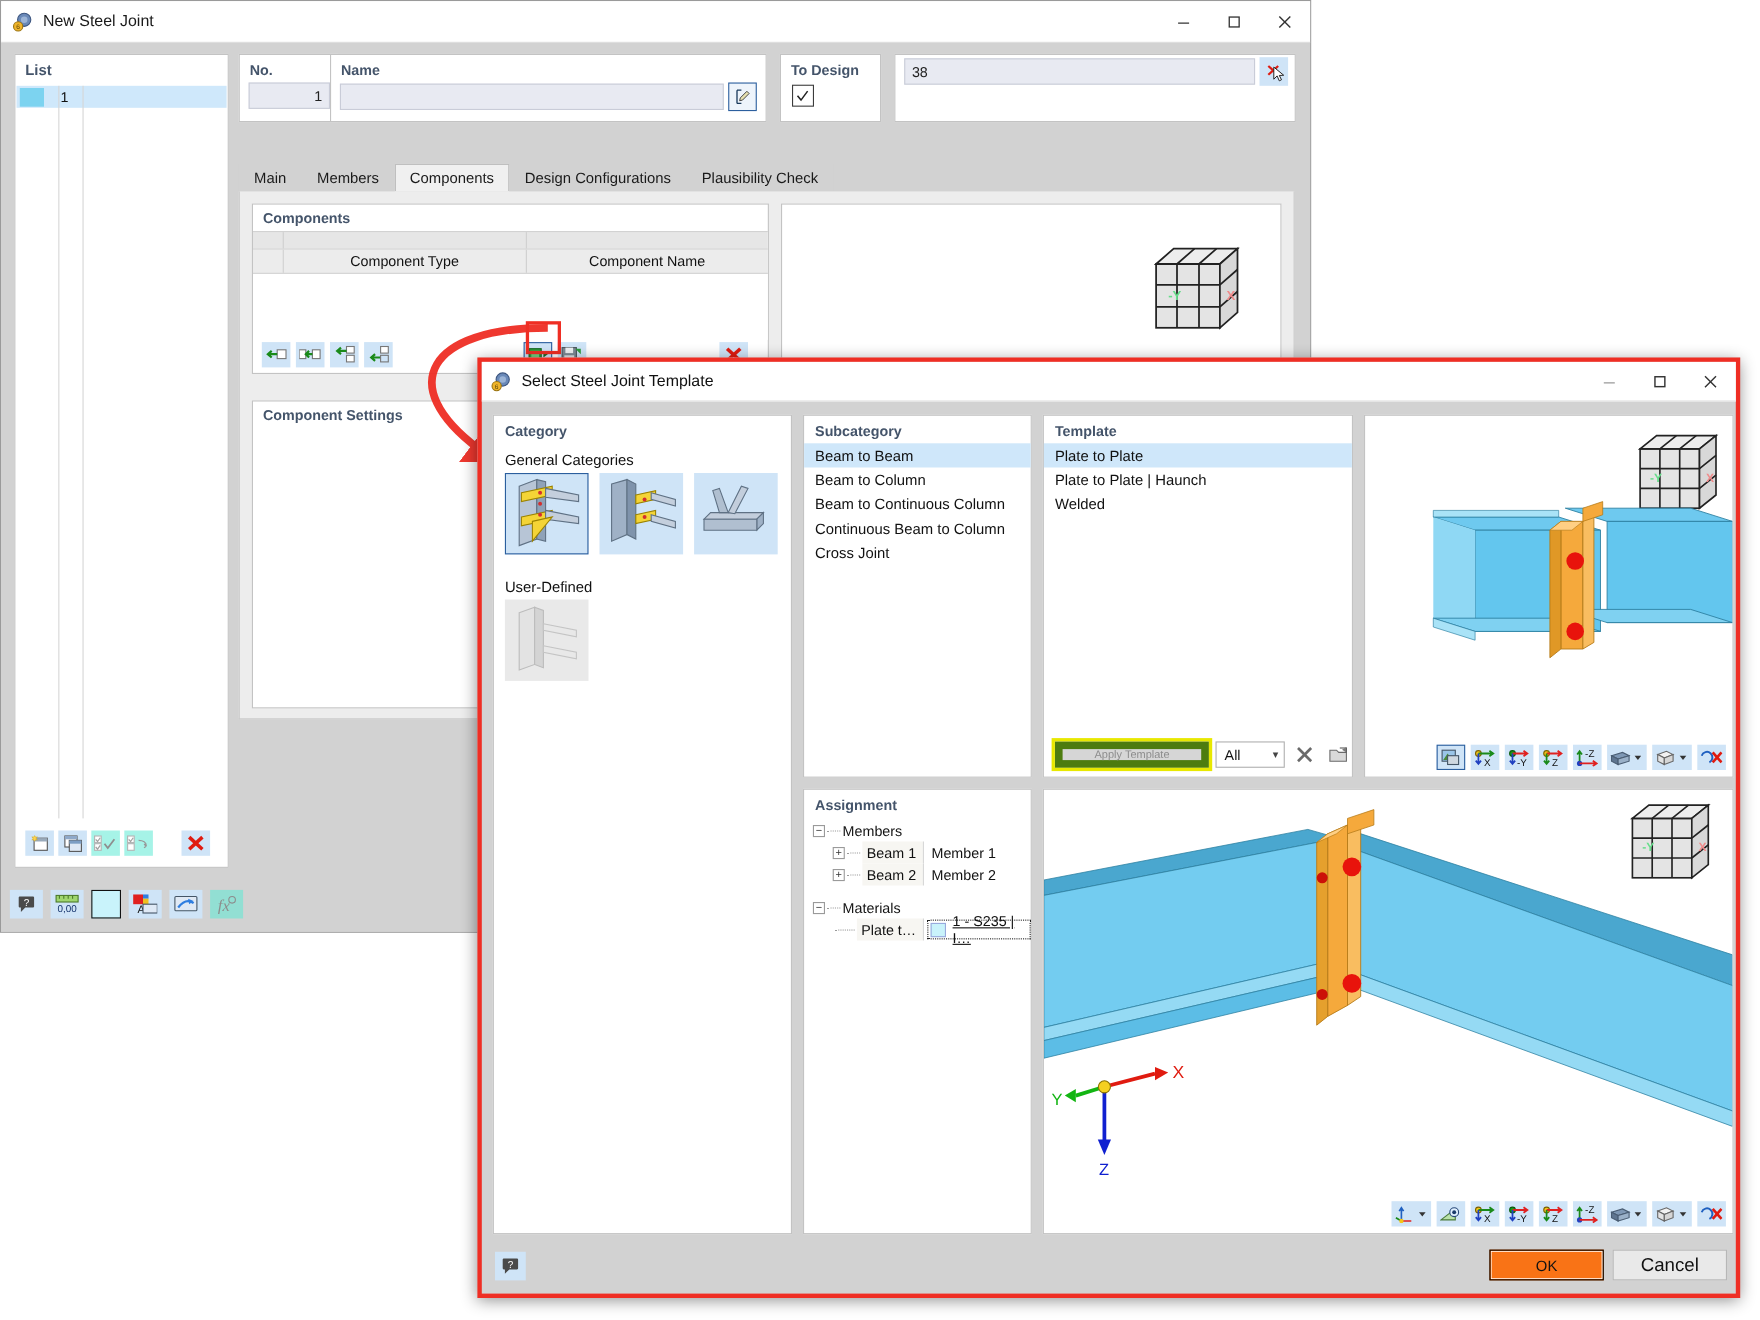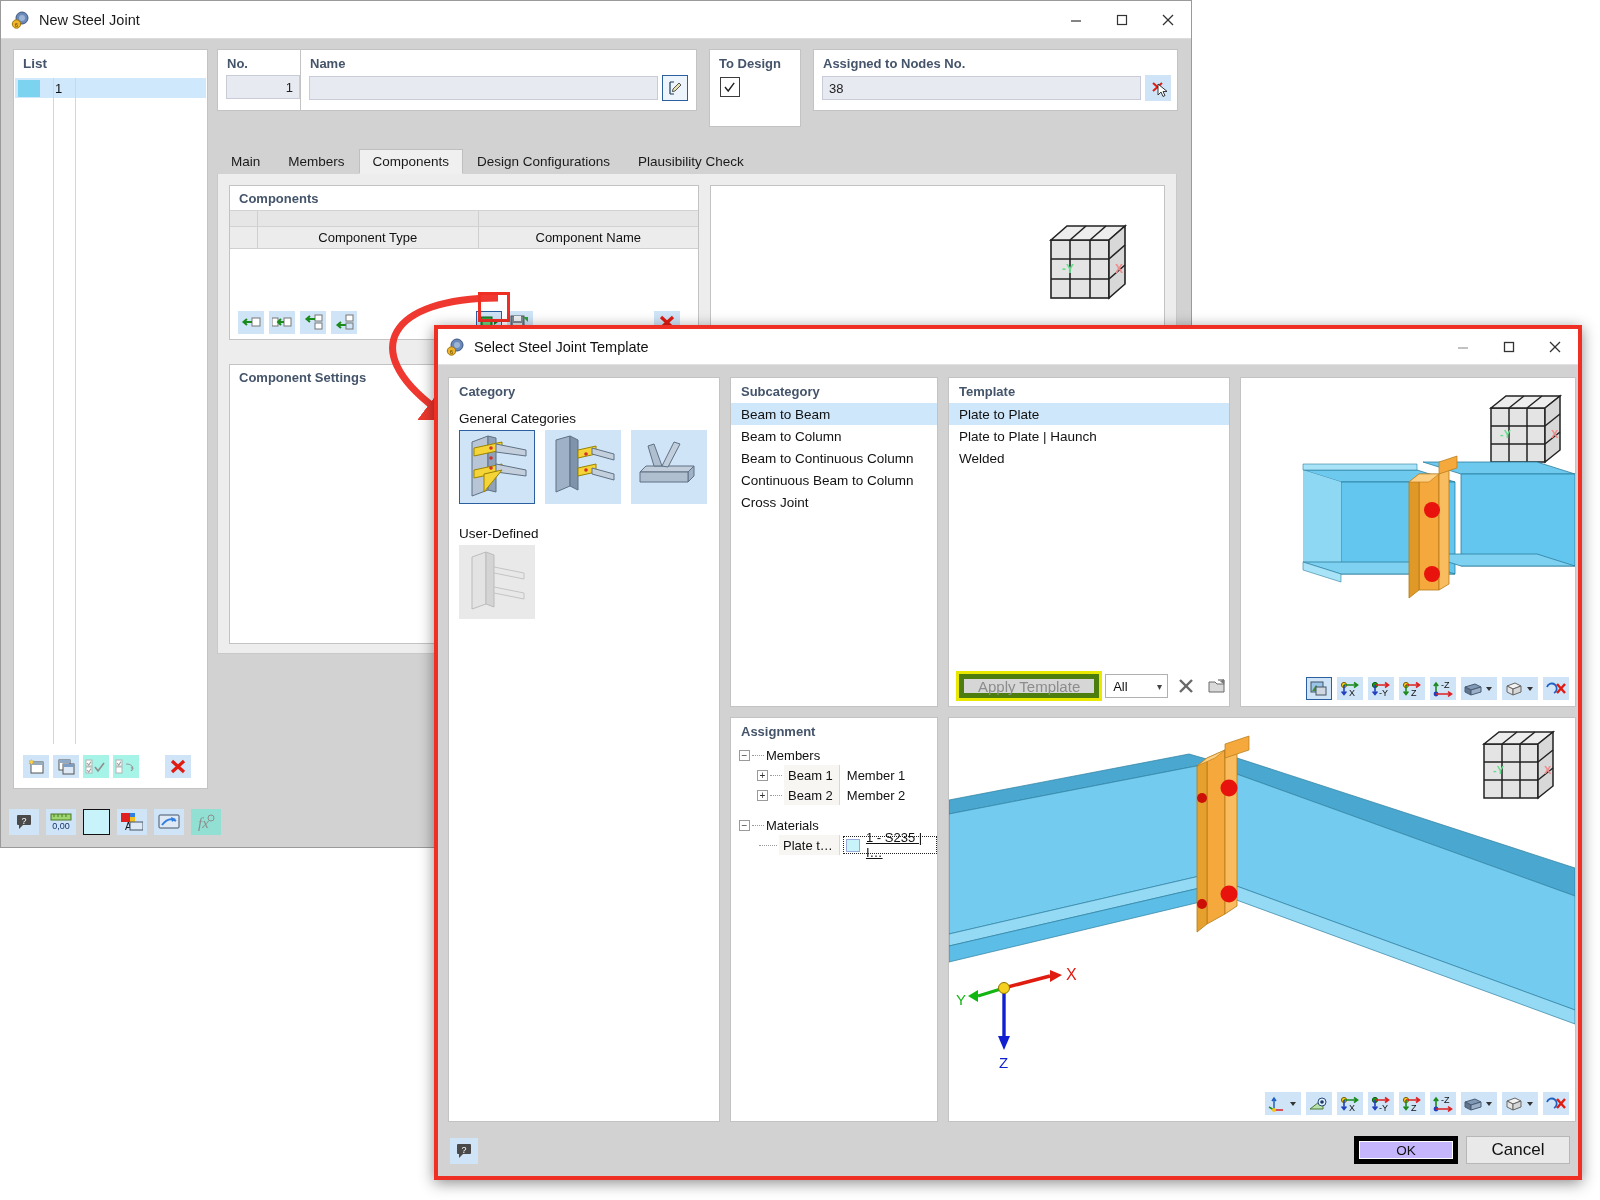--- a/index.html
+++ b/index.html
@@ -115,22 +115,22 @@
   .tmpl-panel { left:510px; top:48px; width:282px; height:330px; }
   .assign-panel { left:292px; top:388px; width:208px; height:405px; }
   .prev1 { position:absolute; left:802px; top:48px; width:336px; height:330px; background:#fff; border:1px solid #c3c3c3; overflow:hidden;}
   .prev2 { position:absolute; left:510px; top:388px; width:628px; height:405px; background:#fff; border:1px solid #c3c3c3; overflow:hidden;}
 
   .li { height:22px; display:flex; align-items:center; padding-left:10px; font-size:13.5px; }
   .li.sel { background:#cfe7fa; }
 
   .apply-row { position:absolute; left:0; right:0; bottom:6px; height:28px; display:flex; align-items:center; padding-left:10px; gap:6px; }
   .apply-btn {
-    width:148px; height:24px; background:#d6d6d6; border:5px solid #4d7c0f;
-    display:flex; align-items:center; justify-content:center; color:#8c8c8c; font-size:15px;
+    width:148px; height:24px; background:#d6d6d6; border:7px solid #4d7c0f;
+    display:flex; align-items:center; justify-content:center; color:#8c8c8c; font-size:10px;
     outline:3px solid #e8e800; outline-offset:0px;
   }
   .combo { width:66px; height:24px; background:#fff; border:1px solid #b0b0b0; display:flex; align-items:center; padding-left:7px; font-size:13px; position:relative;}
   .combo .cv { flex:1; }
   .combo .ca { font-size:10px; color:#444; margin-right:5px; }
 
   .tree { padding:2px 0 0 0; font-size:13px; }
   .trow { display:flex; align-items:center; height:20px; }
   .tbox { width:11px; height:11px; border:1px solid #9a9a9a; background:#fff; display:flex; align-items:center; justify-content:center; font-size:10px; line-height:9px; color:#333; }
   .tdots { width:12px; border-top:1px dotted #999; margin:0 2px; height:1px; }
@@ -138,21 +138,21 @@
   .tv-right { border-left:1px solid #d8d8d8; padding-left:7px; height:20px; display:flex; align-items:center; flex:1; }
   .indent { width:16px; }
   .indent2 { width:32px; }
 
   .mat-chip { display:flex; align-items:center; gap:6px; border:1px dotted #222; padding:1px 4px 1px 2px; height:18px;text-decoration:underline;}
   .mat-sw { width:16px; height:13px; background:#c9f3fb; border:1px solid #7fd; border-color:#9ad; }
 
   .viewbar { position:absolute; right:6px; bottom:6px; display:flex; align-items:center; gap:5px; }
 
   .footer { position:absolute; left:0; right:0; bottom:0; height:58px; }
-  .okbtn { position:absolute; right:120px; bottom:12px; width:104px; height:28px; background:#c4b5fd; border:5px solid #000000; box-shadow: inset 0 0 0 1px #fff; display:flex; align-items:center; justify-content:center; font-size:13.5px;}
+  .okbtn { position:absolute; right:120px; bottom:12px; width:104px; height:28px; background:#f97316; border:1px solid #000000; box-shadow: inset 0 0 0 1px #fff; display:flex; align-items:center; justify-content:center; font-size:13.5px;}
   .cancelbtn { position:absolute; right:8px; bottom:12px; width:104px; height:28px; background:#e9e9e9; border:1px solid #b7b7b7; display:flex; align-items:center; justify-content:center; font-size:17px;}
   .helpbtn { position:absolute; left:12px; bottom:12px; width:28px; height:26px; background:#cfe4f7; display:flex; align-items:center; justify-content:center;}
 
   .thumb { width:76px; height:74px; background:#cfe4f7; display:flex; align-items:center; justify-content:center; }
   .thumb.sel { border:1px solid #2c5f9e; }
   .thumb.ud { background:#e9e9e9; }
 
   .sub-h { font-size:13.5px; padding:8px 0 4px 10px; }
 
   
@@ -262,31 +262,30 @@
           <input class="inp" style="flex: 1 1 0%; outline: none;" placeholder="">
           <div style="width:26px; height:26px; border:1px solid #2c5f9e; background:#eef4fb; display:flex; align-items:center; justify-content:center;">
             <svg width="16" height="16" viewBox="0 0 16 16">
                 <path d="M3 2v12M3 2h4M3 14h4" stroke="#1a3a5c" fill="none" stroke-width="1.2"></path>
                 <path d="M12 3l2 2-6 6-2.6.6.6-2.6z" fill="#e8e2b0" stroke="#444" stroke-width=".9"></path>
               </svg>
           </div>
         </div>
       </div>
 
-      <div class="fld" style="left:708px; top:10px; width:92px; height:78px;">
+      <div class="fld" style="left:708px; top:10px; width:92px; height:62px;">
         <div class="flabel">To Design</div>
         <div style="margin:4px 0 0 10px; width:20px;height:20px;border:1px solid #3c3c3c;background:#fff;display:flex;align-items:center;justify-content:center;">
           <svg width="14" height="14">
               <path d="M2 7l3.2 4 6-8.2" stroke="#222" fill="none" stroke-width="1.4"></path>
             </svg>
         </div>
       </div>
 
       <div class="fld" style="left:812px; top:10px; width:365px; height:62px;">
-        <div class="flabel">Assigned to Nodes No.</div>
         <div style="display:flex; align-items:center; margin:2px 6px 0 8px; gap:4px;">
           <div class="inp" style="flex:1;">38</div>
           <div class="ibtn" style="width:26px;height:26px;position:relative;">
             <svg width="16" height="16">
                 <line x1="3" y1="3" x2="12" y2="11" stroke="#e01b10" stroke-width="2"></line>
                 <line x1="12" y1="3" x2="3" y2="11" stroke="#e01b10" stroke-width="2"></line>
               </svg>
             <svg width="13" height="16" style="position:absolute;left:11px;top:7px">
                 <path d="M1 1 L1 12 L4 9 L6 13.5 L8 12.5 L6 8.6 L10 8.4 Z" fill="#fff" stroke="#222" stroke-width=".9"></path>
               </svg>

